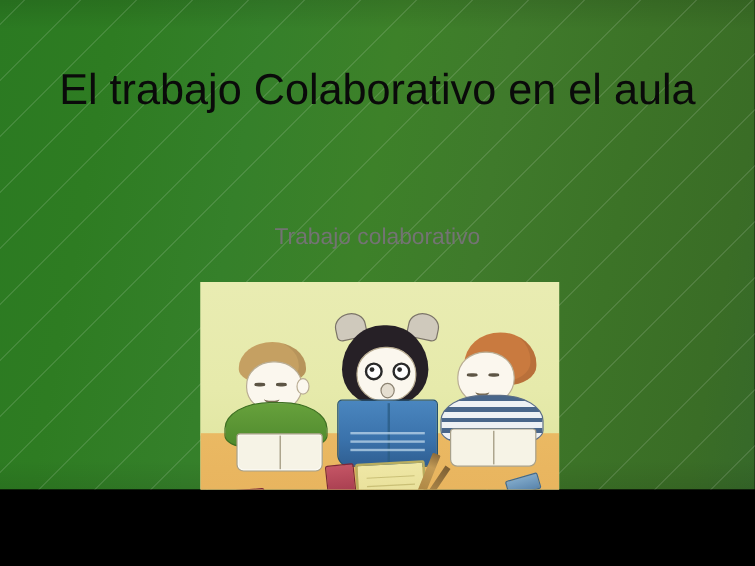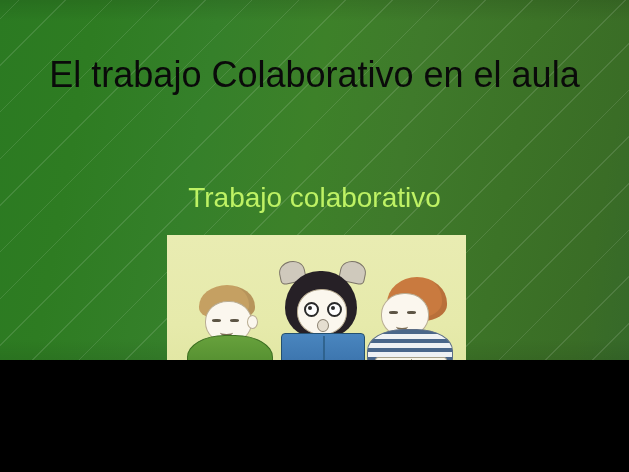--- a/index.html
+++ b/index.html
@@ -3,21 +3,21 @@
 <meta charset="utf-8">
 <style>
   html, body {
     margin: 0;
     padding: 0;
     background: #000;
   }
   .slide {
     position: relative;
     width: 629px;
-    height: 360px;
+    height: 408px;
     overflow: hidden;
     font-family: "Liberation Sans", sans-serif;
   }
   
   .slide-bg {
     position: absolute;
     inset: 0;
     background:
       linear-gradient(100deg,
         #2b7a22 0%,
@@ -62,22 +62,22 @@
     font-weight: normal;
     letter-spacing: 0px;
     margin: 0;
   }
   .subtitle {
     position: absolute;
     left: 34px;
     top: 180px;
     width: 561px;
     text-align: center;
-    color: #bef264;
-    font-size: 28px;
+    color: #737373;
+    font-size: 19px;
     line-height: 36px;
     font-weight: normal;
     margin: 0;
   }
   
   .picture {
     position: absolute;
     left: 167px;
     top: 235px;
     width: 299px;

